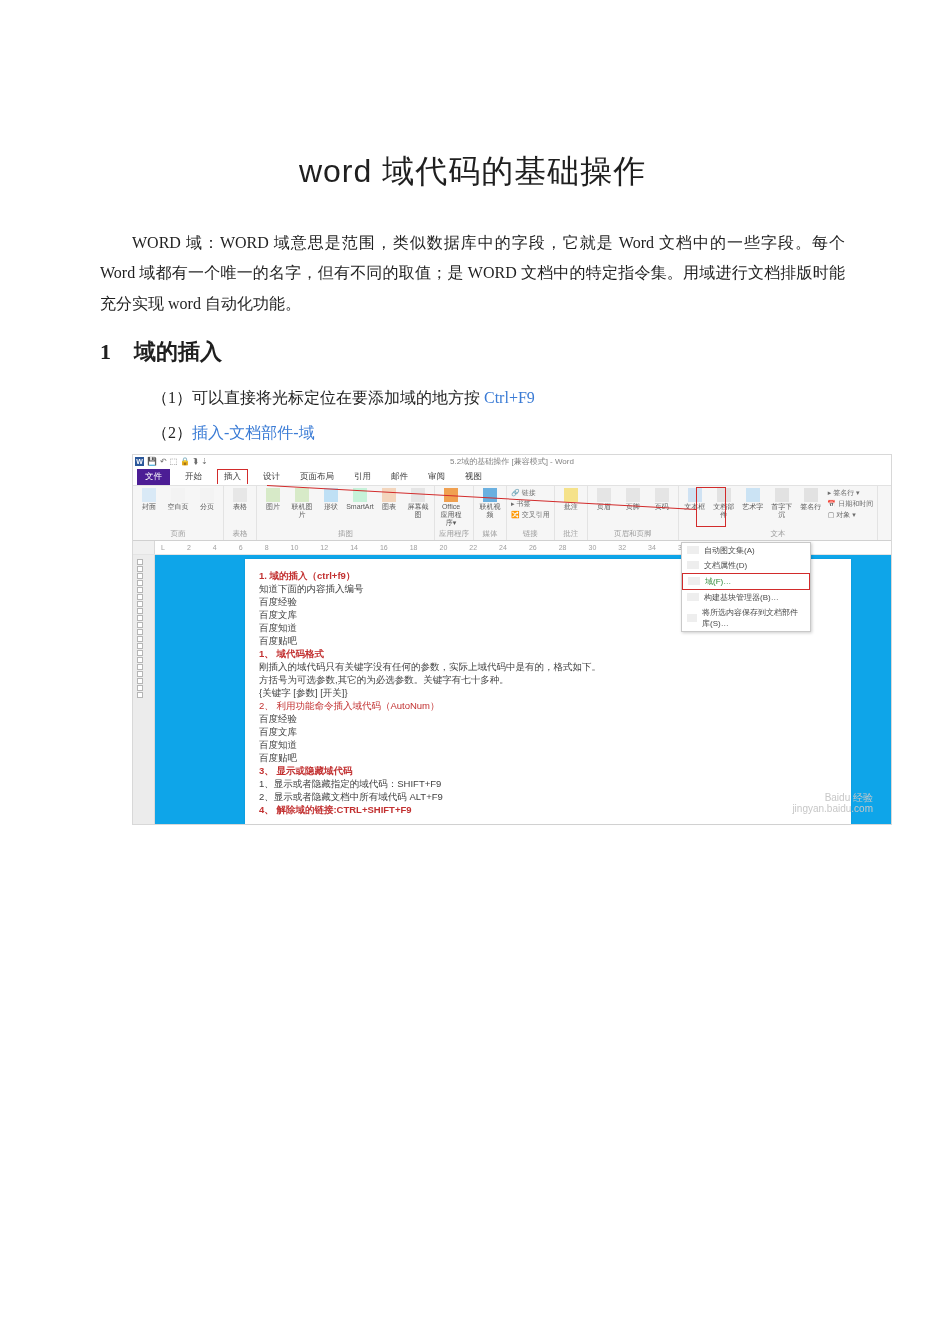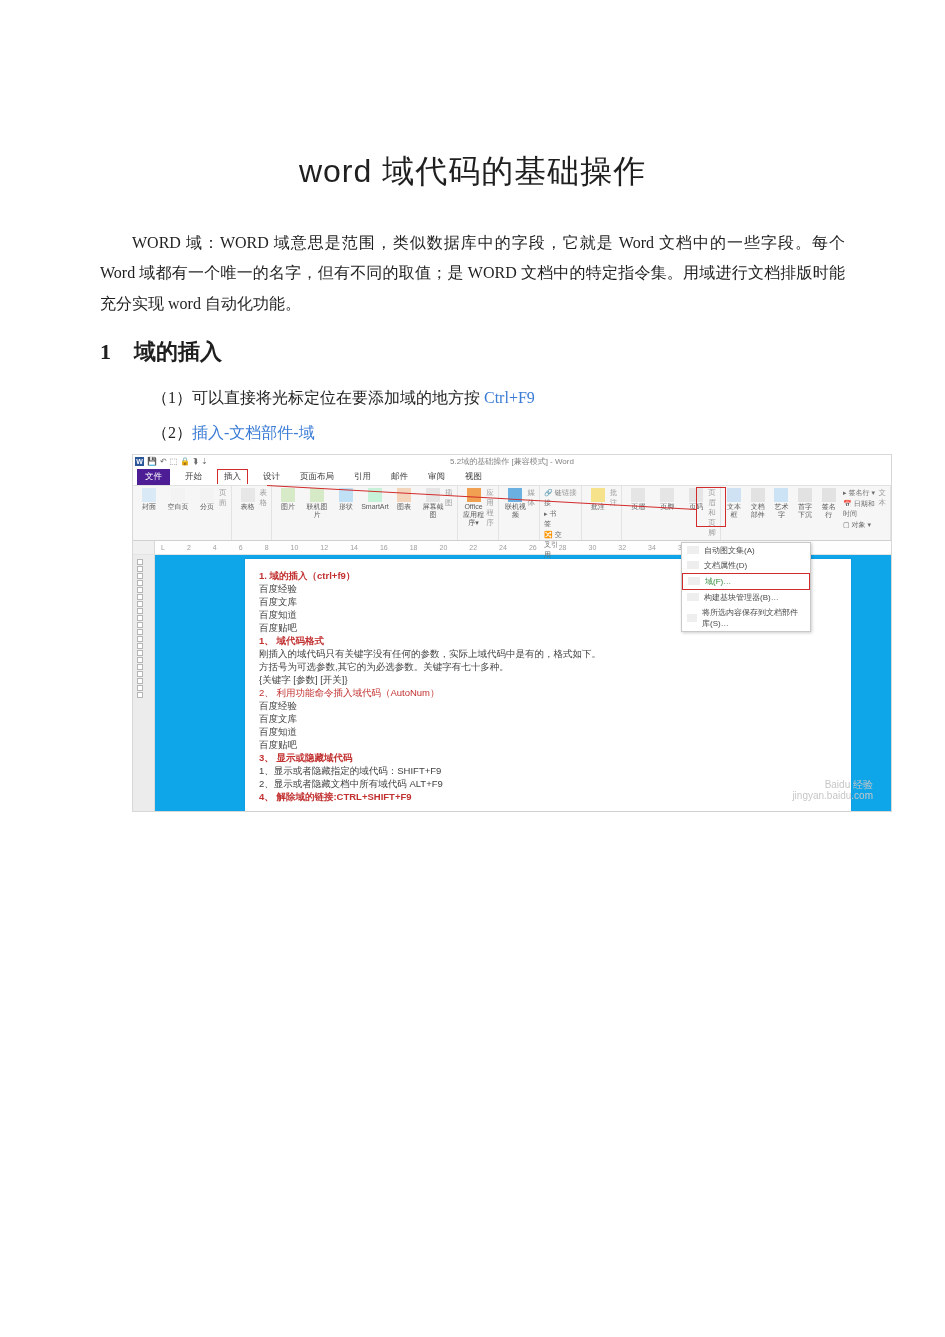--- a/index.html
+++ b/index.html
@@ -106,21 +106,21 @@
   .shot .ribbon {
     height: 56px;
     background: #f6f6f6;
     border-top: 1px solid #e2e2e2;
     border-bottom: 1px solid #d0d0d0;
     display: flex;
     align-items: stretch;
     position: relative;
   }
   .shot .ribbon .grp {
-    display: flex; flex-direction: row;
+    display: flex; flex-direction: column;
     justify-content: space-between;
     border-right: 1px solid #e3e3e3;
     padding: 2px 4px 1px 4px;
   }
   .shot .ribbon .grp .icons {
     display: flex; gap: 5px; align-items: flex-start; flex: 1;
   }
   .shot .ribbon .grp .lbl {
     font-size: 7.5px; color: #9c9c9c; text-align: center;
   }
@@ -478,20 +478,21 @@
           <div class="nd"></div>
           <div class="nd"></div>
           <div class="nd"></div>
           <div class="nd"></div>
           <div class="nd"></div>
           <div class="nd"></div>
           <div class="nd"></div>
         </div>
       <div class="paper" id="paper">
           <div class="redb">1. 域的插入（ctrl+f9）</div>
+          <div class="">知道下面的内容插入编号</div>
           <div class="">百度经验</div>
           <div class="">百度文库</div>
           <div class="">百度知道</div>
           <div class="">百度贴吧</div>
           <div class="redb">1、 域代码格式</div>
           <div class="">刚插入的域代码只有关键字没有任何的参数，实际上域代码中是有的，格式如下。</div>
           <div class="">方括号为可选参数,其它的为必选参数。关键字有七十多种。</div>
           <div class="">{关键字 [参数] [开关]}</div>
           <div class="red">2、 利用功能命令插入域代码（AutoNum）</div>
           <div class="">百度经验</div>

